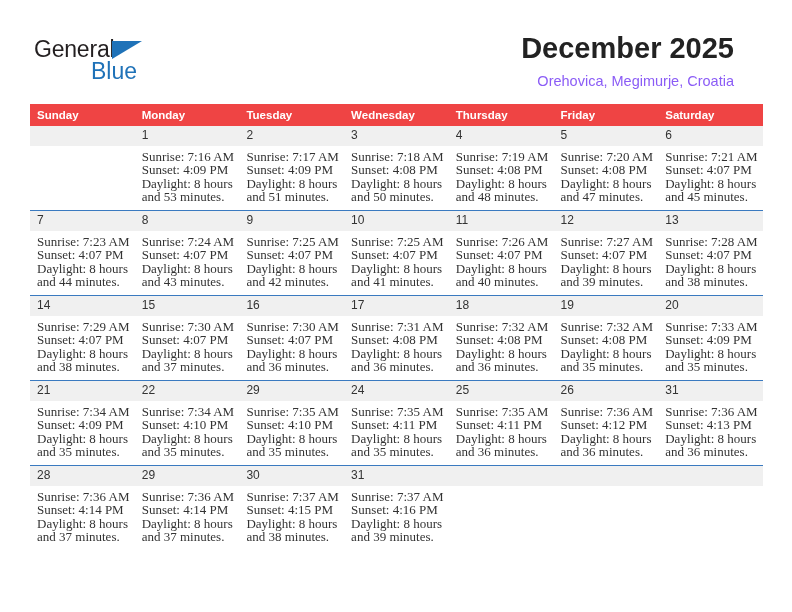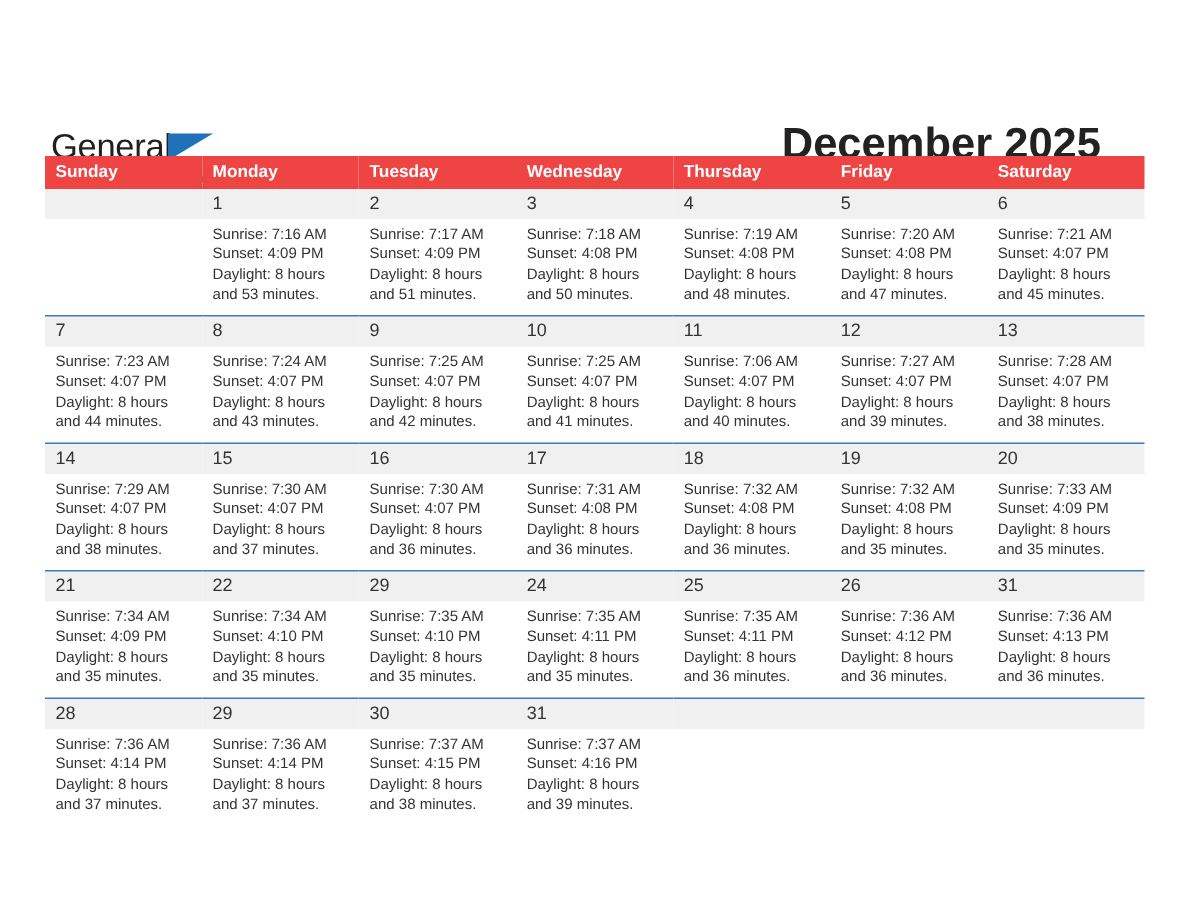--- a/index.html
+++ b/index.html
@@ -21,21 +21,20 @@
     box-sizing: border-box;
   }
 
   
   .top {
     position: absolute;
     left: 0;
     top: 0;
     width: 768px;
     height: 100px;
-    margin-top: 48px;
   }
   .logo {
     position: absolute;
     left: 34px;
     top: 36px;
     width: 130px;
     height: 50px;
   }
   .logo-general {
     position: absolute;
@@ -123,23 +122,24 @@
     color: #333333;
     padding: 2px 0 3px 7px;
     height: 15px;
     line-height: 15px;
   }
   .daynum.blank {
     background: #f0f0f0;
   }
   .info {
     padding: 4px 6px 0 7px;
-    font-size: 10px;
+    font-size: 13px;
     line-height: 13.3px;
     color: #333333;
+    font-family: Liberation Serif, serif;
   }
   .info div {
     white-space: nowrap;
   }
   td.empty .info { visibility: hidden; }
 </style>
 </head>
 <body>
 
 <div class="page">
@@ -271,21 +271,21 @@
               <div class="info">
                 <div>Sunrise: 7:25 AM</div>
                 <div>Sunset: 4:07 PM</div>
                 <div>Daylight: 8 hours</div>
                 <div>and 41 minutes.</div>
               </div>
             </td>
             <td class="daycell">
               <div class="daynum">11</div>
               <div class="info">
-                <div>Sunrise: 7:06 AM</div>
+                <div>Sunrise: 7:26 AM</div>
                 <div>Sunset: 4:07 PM</div>
                 <div>Daylight: 8 hours</div>
                 <div>and 40 minutes.</div>
               </div>
             </td>
             <td class="daycell">
               <div class="daynum">12</div>
               <div class="info">
                 <div>Sunrise: 7:27 AM</div>
                 <div>Sunset: 4:07 PM</div>

